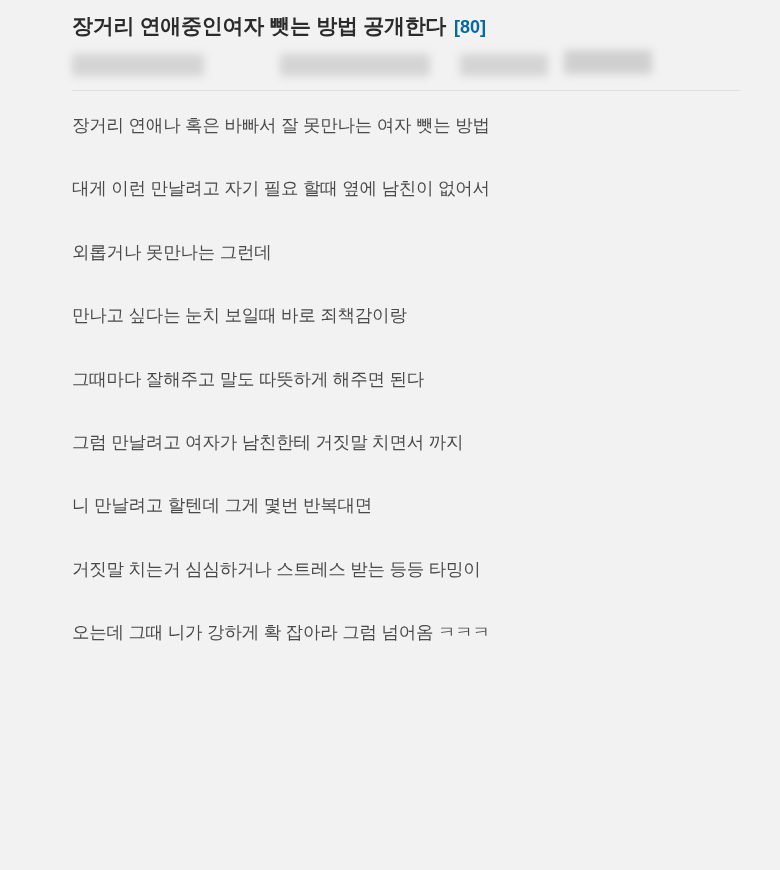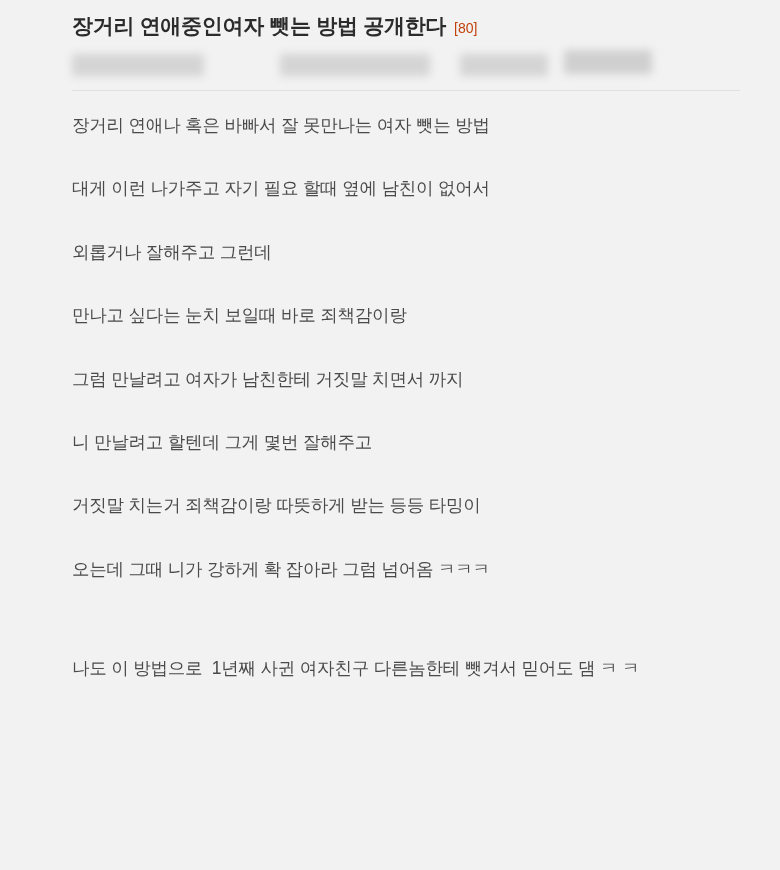--- a/index.html
+++ b/index.html
@@ -30,23 +30,23 @@
     gap: 8px;
     white-space: nowrap;
   }
   .post-title {
     font-size: 21px;
     font-weight: bold;
     color: #2b2b2b;
     letter-spacing: -0.3px;
   }
   .comment-count {
-    font-size: 14px;
-    color: #c2410c;
-    font-weight: normal;
+    font-size: 18px;
+    color: #0369a1;
+    font-weight: bold;
   }
   .meta-row {
     position: relative;
     height: 34px;
     margin-top: 10px;
   }
   .blur-block {
     position: absolute;
     background: #d4d4d4;
     filter: blur(4px);
@@ -66,21 +66,21 @@
   }
   .para {
     font-size: 17.5px;
     line-height: 1.45;
     color: #4a4a4a;
     margin: 0 0 38px 0;
     letter-spacing: -0.2px;
     white-space: pre-wrap;
   }
   .para.gap-big {
-    margin-bottom: 74px;
+    margin-bottom: 28px;
   }
   .para.last {
     margin-bottom: 0;
   }
 </style>
 </head>
 <body>
 
 <div class="page">
 
@@ -95,23 +95,23 @@
       <div class="blur-block b2"></div>
       <div class="blur-block b3"></div>
       <div class="blur-block b4"></div>
     </div>
   </div>
 
   <div class="divider"></div>
 
   <div class="body-text">
     <p class="para">장거리 연애나 혹은 바빠서 잘 못만나는 여자 뺏는 방법</p>
-    <p class="para">대게 이런 나가주고 자기 필요 할때 옆에 남친이 없어서</p>
-    <p class="para">외롭거나 잘해주고 그런데</p>
+    <p class="para">대게 이런 만날려고 자기 필요 할때 옆에 남친이 없어서</p>
+    <p class="para">외롭거나 못만나는 그런데</p>
     <p class="para">만나고 싶다는 눈치 보일때 바로 죄책감이랑</p>
+    <p class="para">그때마다 잘해주고 말도 따뜻하게 해주면 된다</p>
     <p class="para">그럼 만날려고 여자가 남친한테 거짓말 치면서 까지</p>
-    <p class="para">니 만날려고 할텐데 그게 몇번 잘해주고</p>
-    <p class="para">거짓말 치는거 죄책감이랑 따뜻하게 받는 등등 타밍이</p>
+    <p class="para">니 만날려고 할텐데 그게 몇번 반복대면</p>
+    <p class="para">거짓말 치는거 심심하거나 스트레스 받는 등등 타밍이</p>
     <p class="para gap-big">오는데 그때 니가 강하게 확 잡아라 그럼 넘어옴 ㅋㅋㅋ</p>
-    <p class="para last">나도 이 방법으로  1년째 사귄 여자친구 다른놈한테 뺏겨서 믿어도 댐 ㅋ ㅋ</p>
   </div>
 
 </div>
 
 </body></html>

